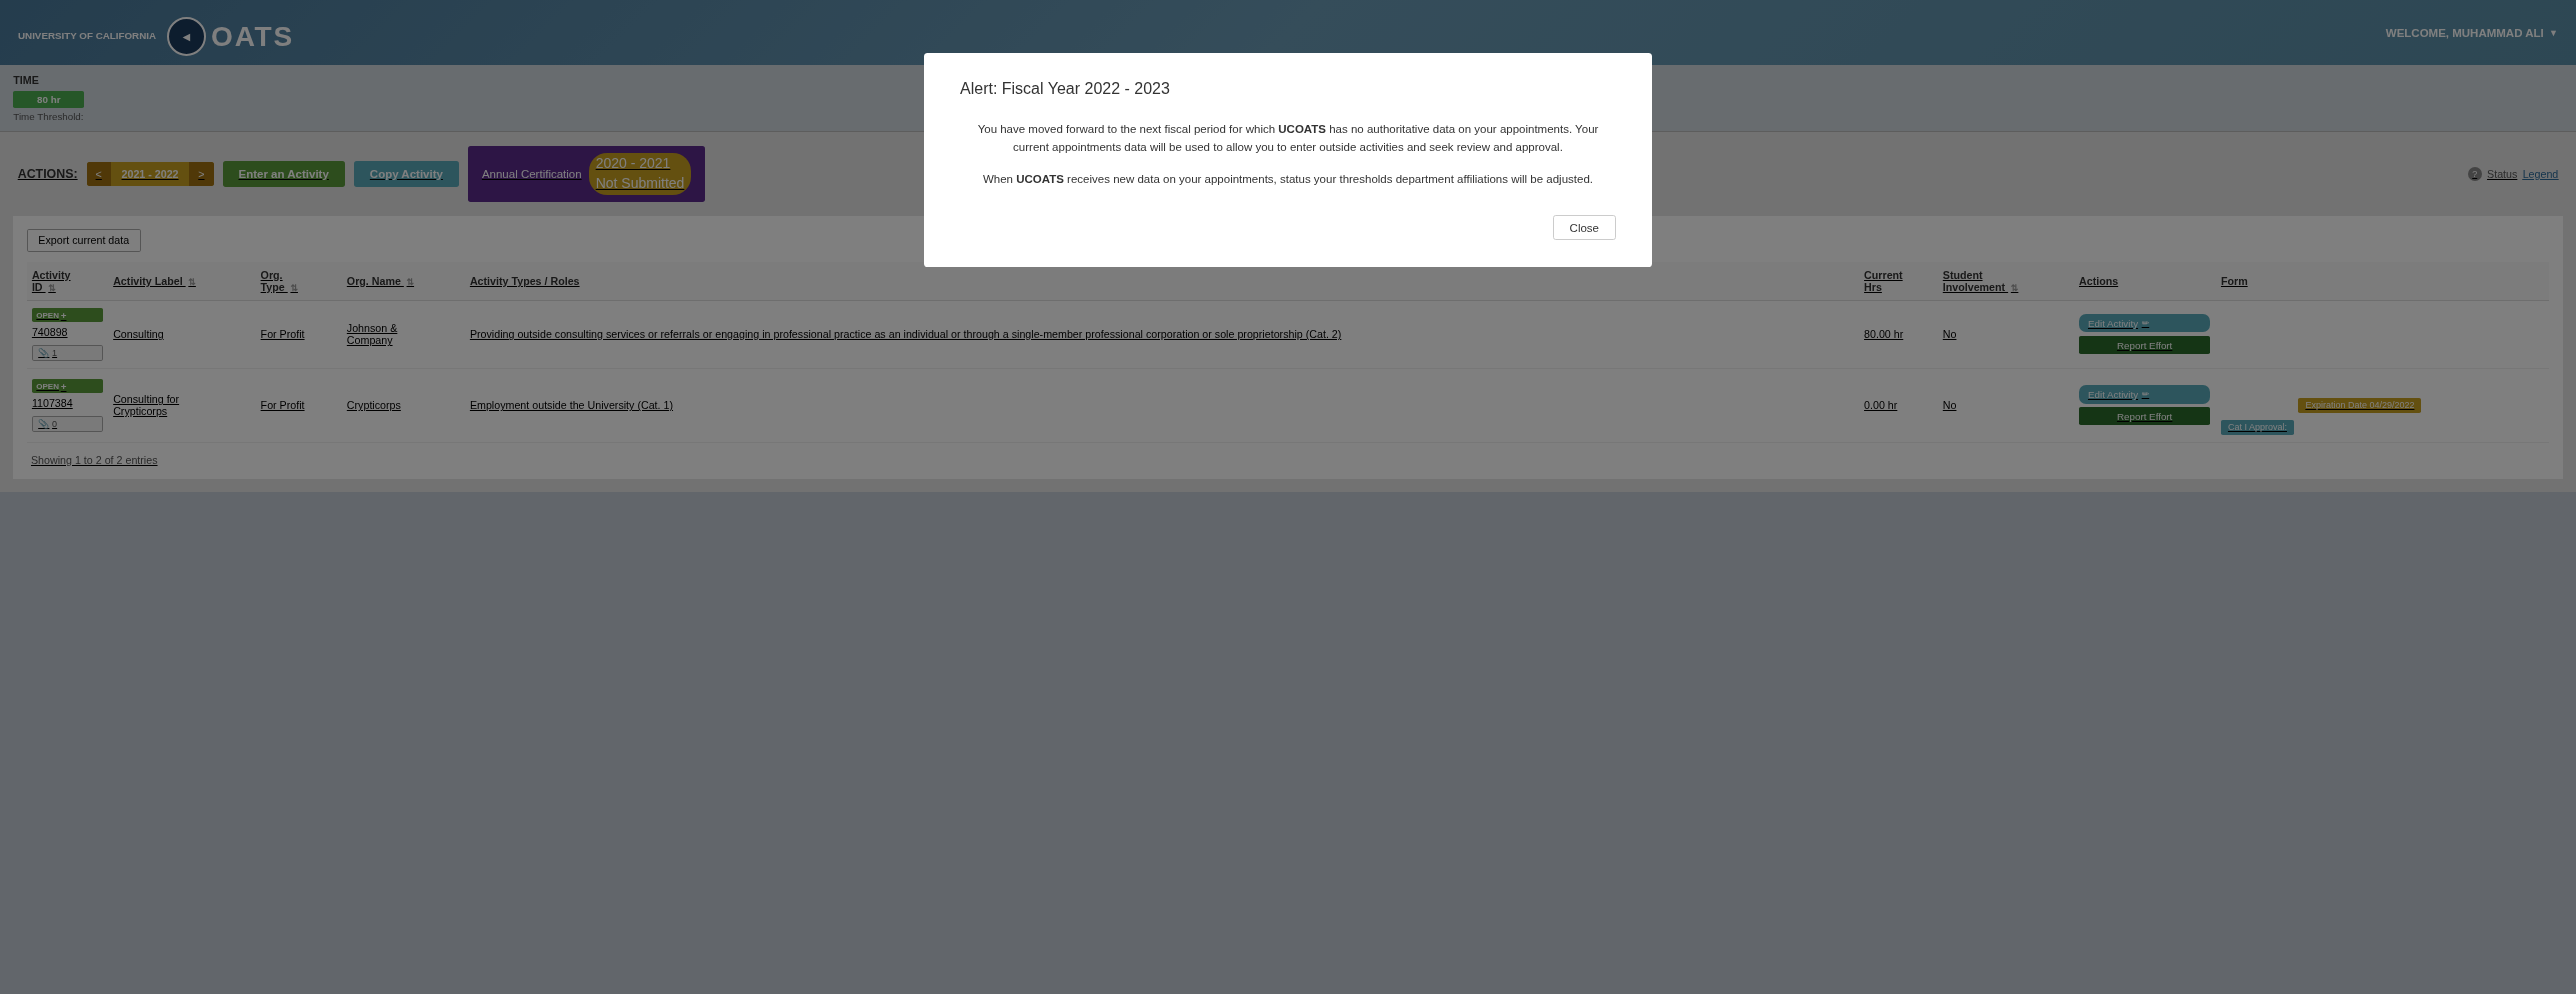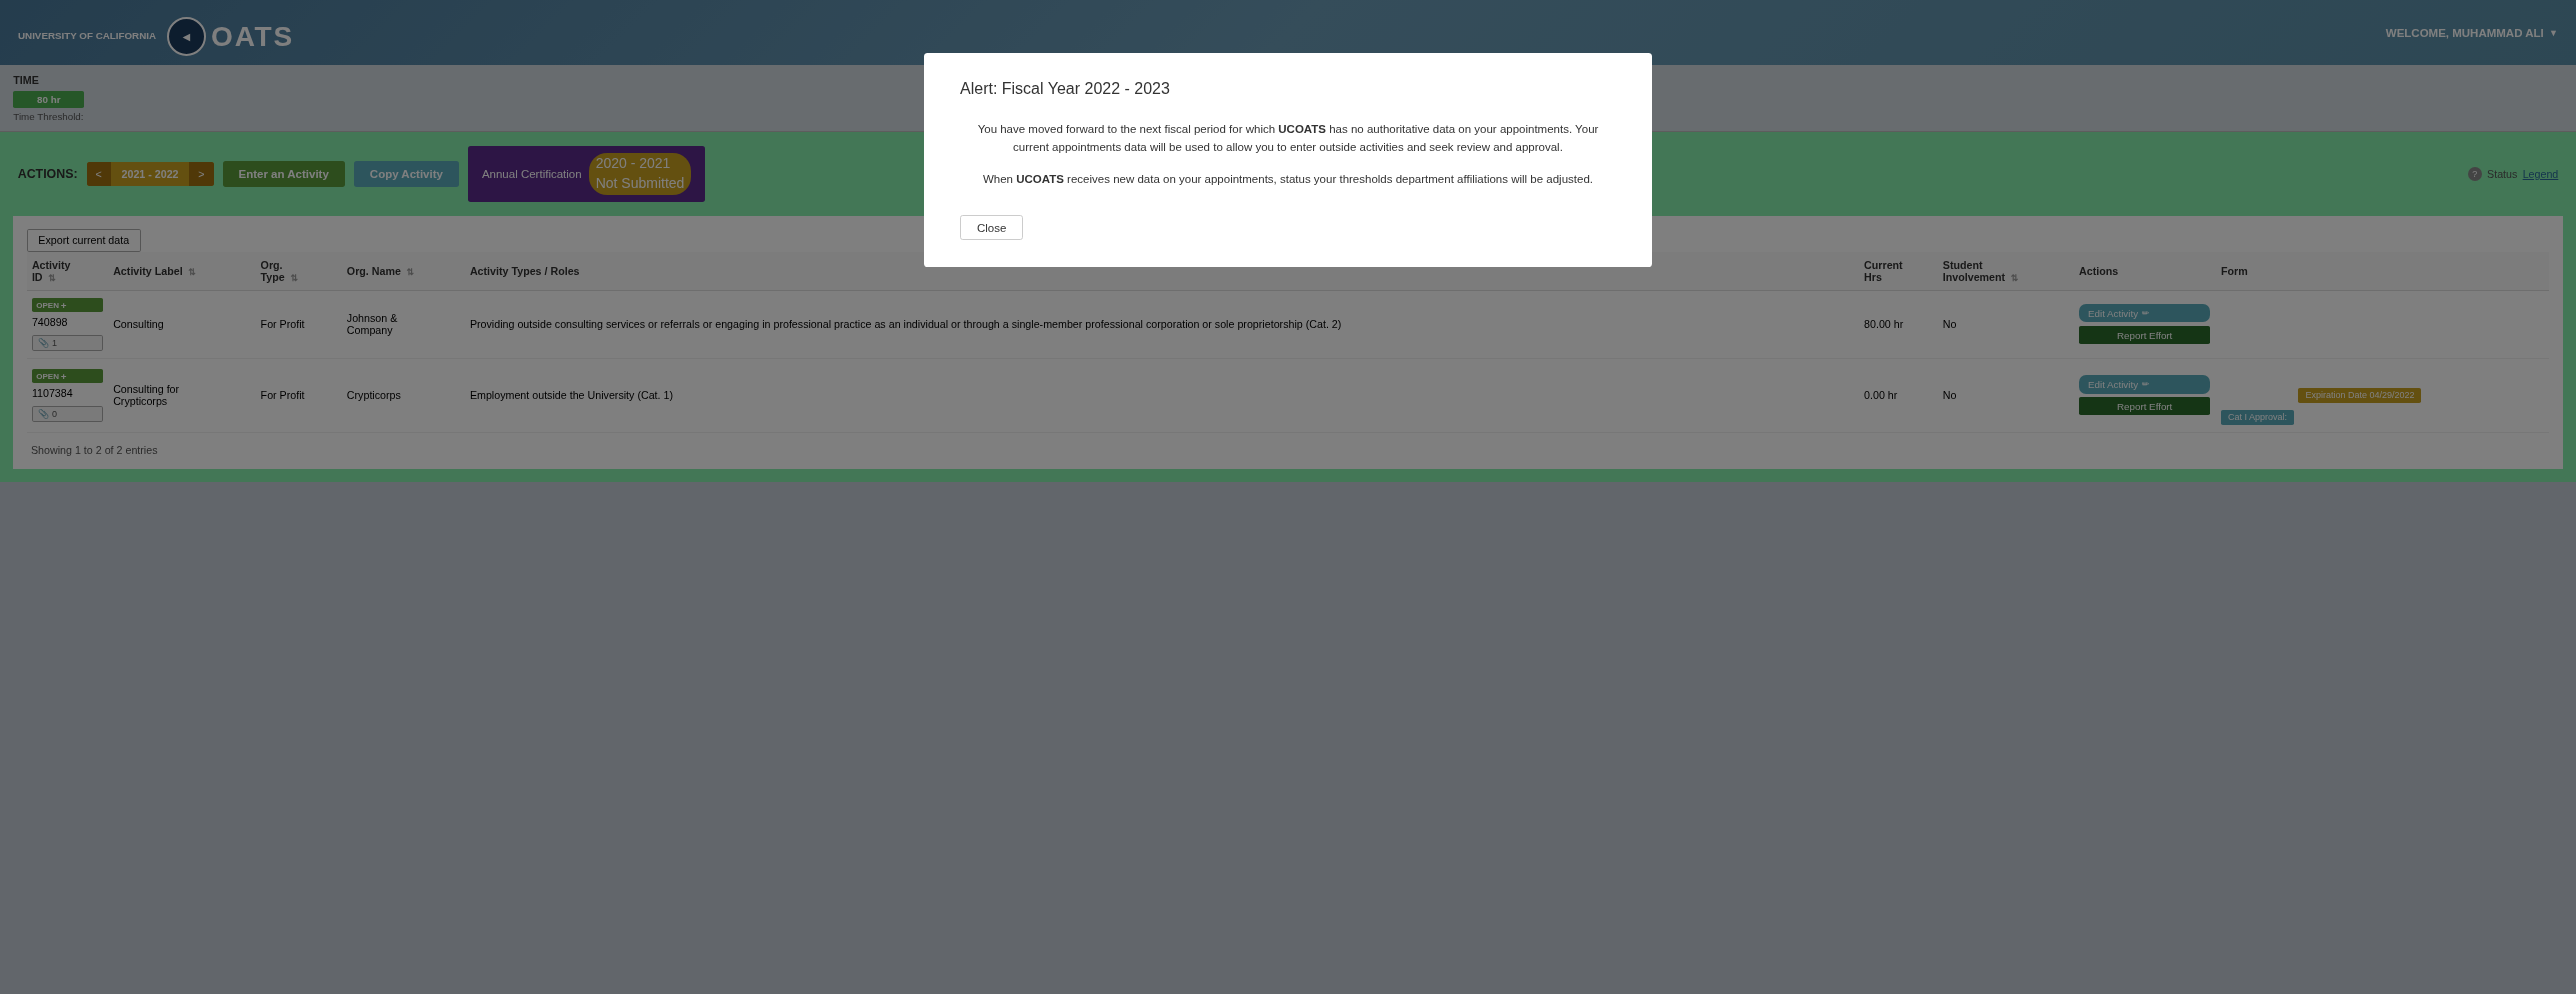--- a/index.html
+++ b/index.html
@@ -57,29 +57,29 @@
       padding: 27px 36px;
       position: relative;
     }
     .modal-title {
       font-size: 16px; font-weight: normal; color: #333;
       margin-bottom: 22px; border-bottom: none;
     }
     .modal-body { text-align: center; color: #333; line-height: 1.6; font-size: 11.5px; }
     .modal-body p { margin-bottom: 13.3px; }
     .modal-body strong { font-weight: bold; }
-    .modal-footer { margin-top: 27px; display: flex; justify-content: flex-start; }
+    .modal-footer { margin-top: 27px; display: flex; justify-content: flex-end; }
     .close-btn {
       border: 0.9px solid #ccc; background: white; padding: 5.3px 16px;
       font-size: 11.5px; cursor: pointer; border-radius: 2.7px;
       color: #333;
     }
 
     
-    .content-area { background: #86efac; padding: 13.3px; }
+    .content-area { background: #e5e5e5; padding: 13.3px; text-decoration: underline; }
 
     
     .actions-bar {
       display: flex; align-items: center; gap: 9px;
       margin-bottom: 13.3px; padding: 0 4.4px;
       justify-content: space-between;
     }
     .actions-left { display: flex; align-items: center; gap: 9px; }
     .actions-label { font-weight: bold; font-size: 12.4px; color: #333; }
     .fiscal-year-btn {
@@ -121,21 +121,21 @@
       background: #888; color: white; border-radius: 50%;
       width: 14px; height: 14px; display: inline-flex;
       align-items: center; justify-content: center; font-size: 9px;
     }
     .legend-link { color: #2a6a9a; text-decoration: underline; cursor: pointer; }
 
     
     .table-section { background: white; padding: 13.3px; }
     .export-btn {
       border: 0.9px solid #aaa; background: white; padding: 4.4px 10.7px;
-      font-size: 10.7px; cursor: pointer; margin-bottom: 0;
+      font-size: 10.7px; cursor: pointer; margin-bottom: 10px;
       border-radius: 1.8px;
     }
 
     table { width: 100%; border-collapse: collapse; font-size: 10.7px; }
     thead th {
       background: #f8f8f8; border-bottom: 1.8px solid #ddd;
       padding: 7px 5.3px; text-align: left; font-weight: bold;
       color: #333; white-space: nowrap;
     }
     thead th .sort-icon { color: #999; font-size: 9px; margin-left: 2.7px; }

